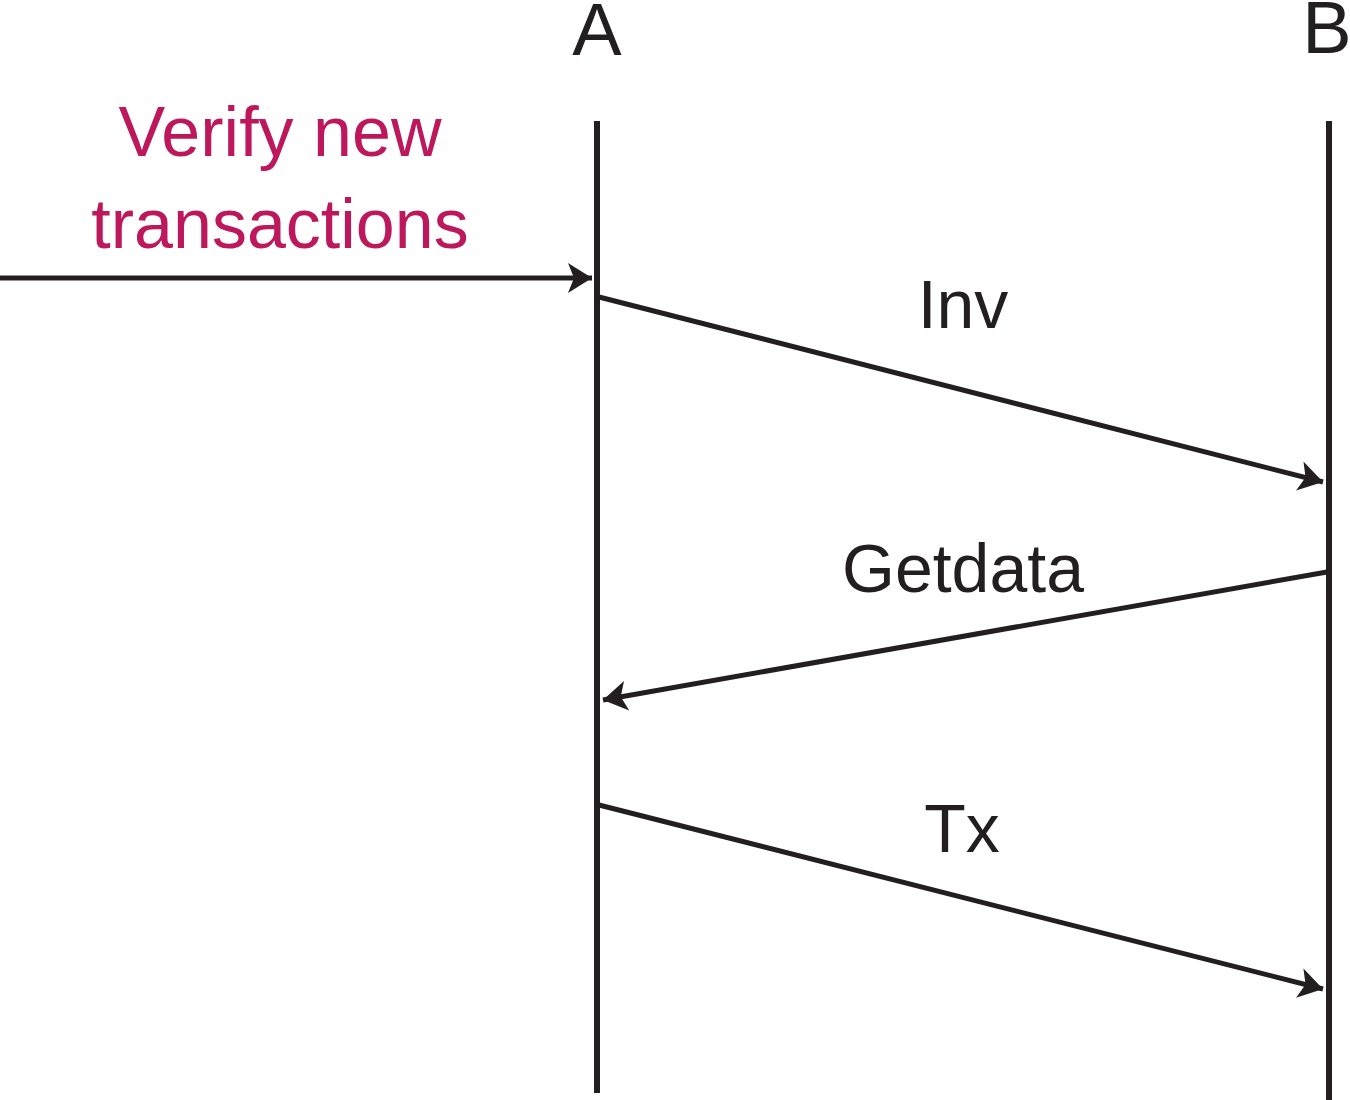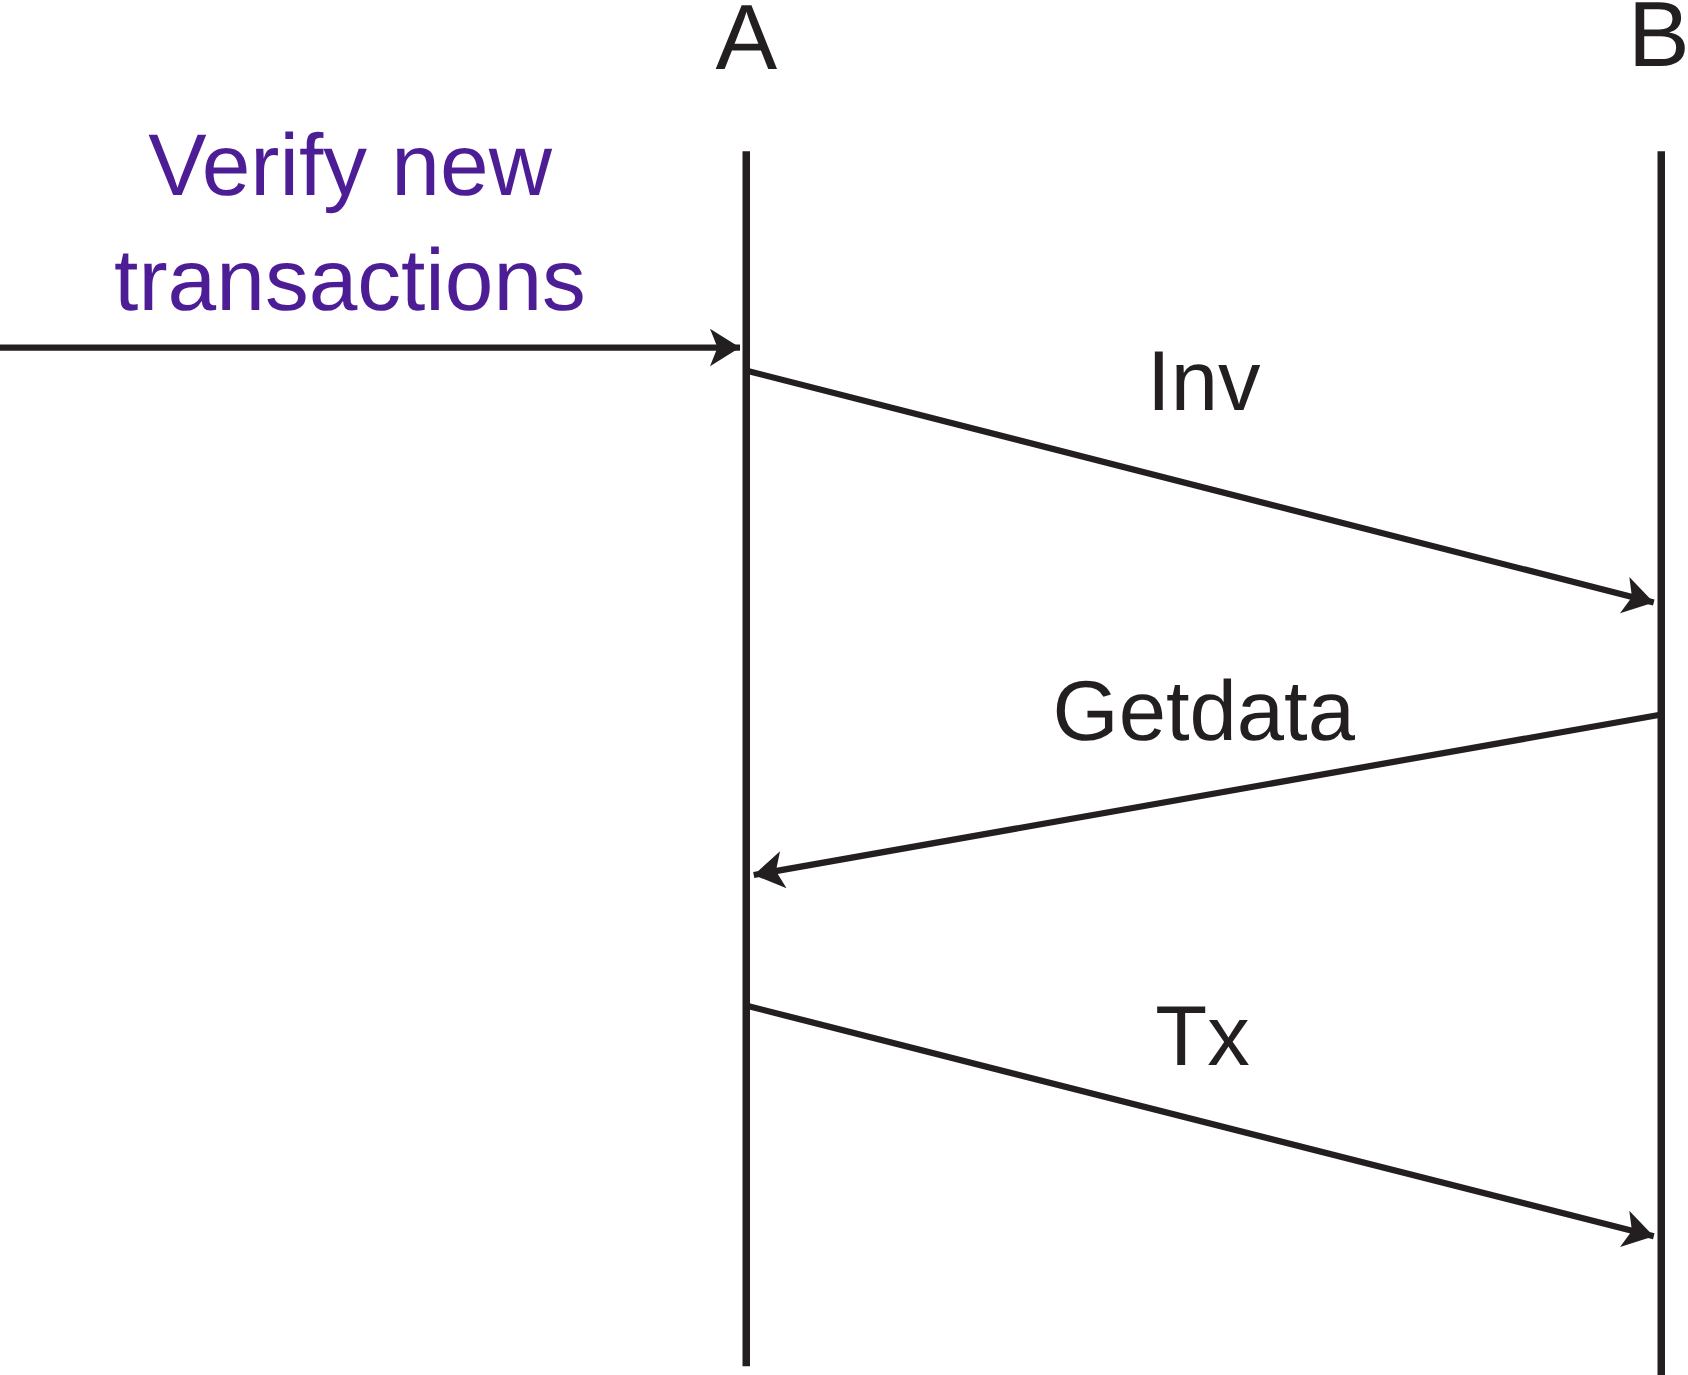--- a/index.html
+++ b/index.html
@@ -31,21 +31,21 @@
     font-size: 68px;
   }
   .annotation-label {
     position: absolute;
     left: 70px;
     top: 86px;
     width: 420px;
     font-size: 70px;
     line-height: 92px;
     text-align: center;
-    color: #4c1d95;
+    color: #be185d;
     letter-spacing: 0px;
   }
 </style>
 </head>
 <body>
 
 <div class="canvas">
 
   <svg class="diagram-svg" width="1350" height="1100" viewBox="0 0 1350 1100">
 

